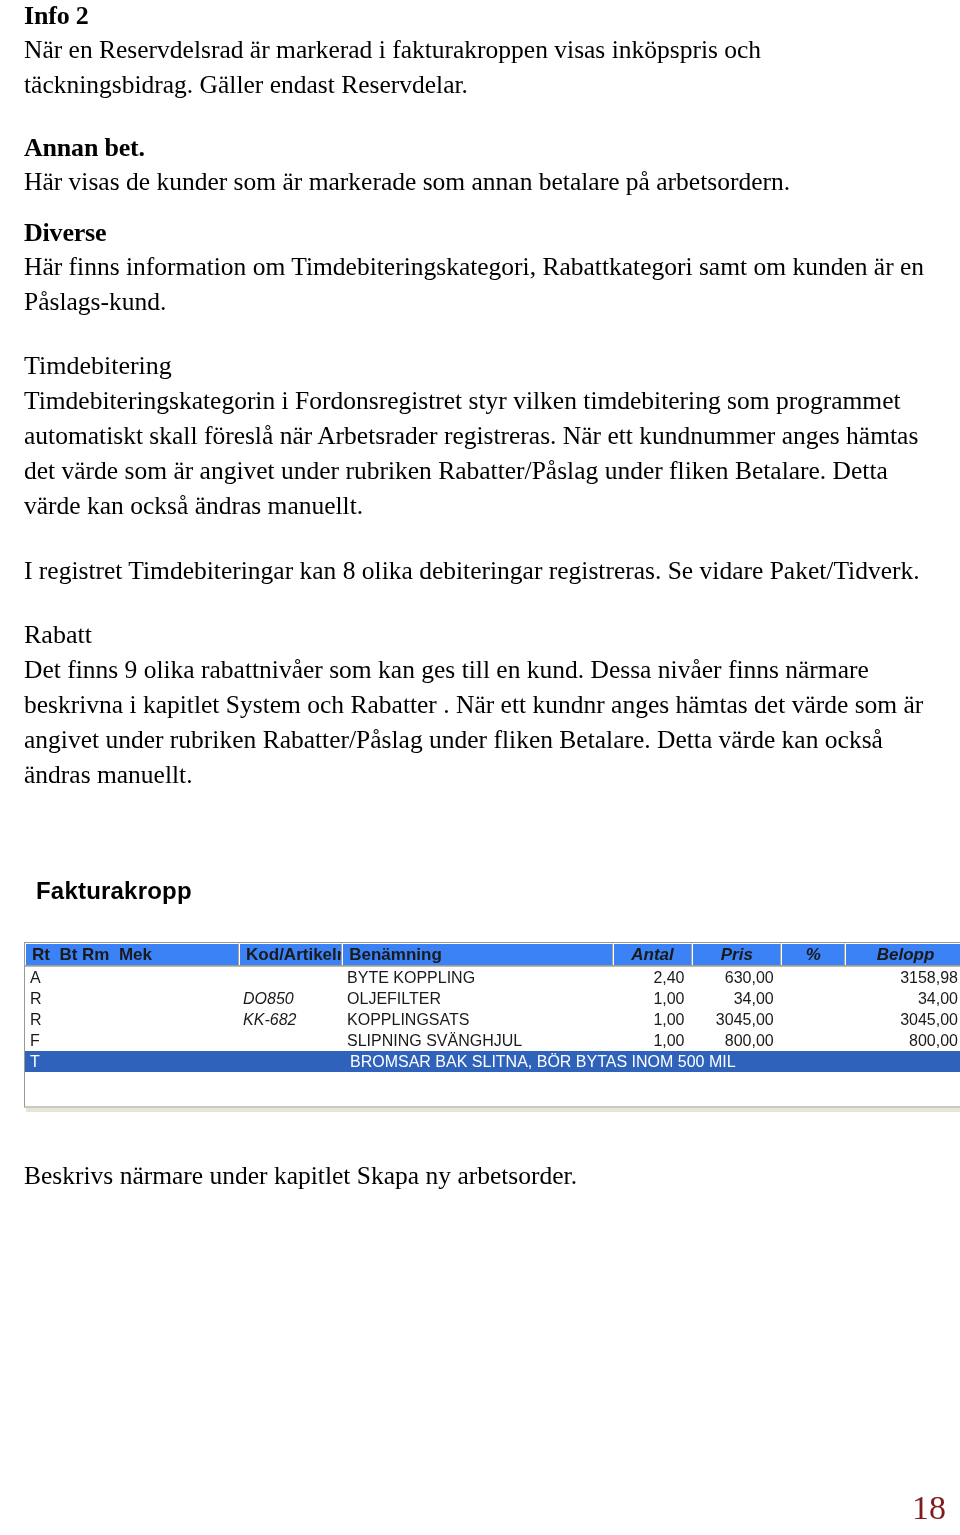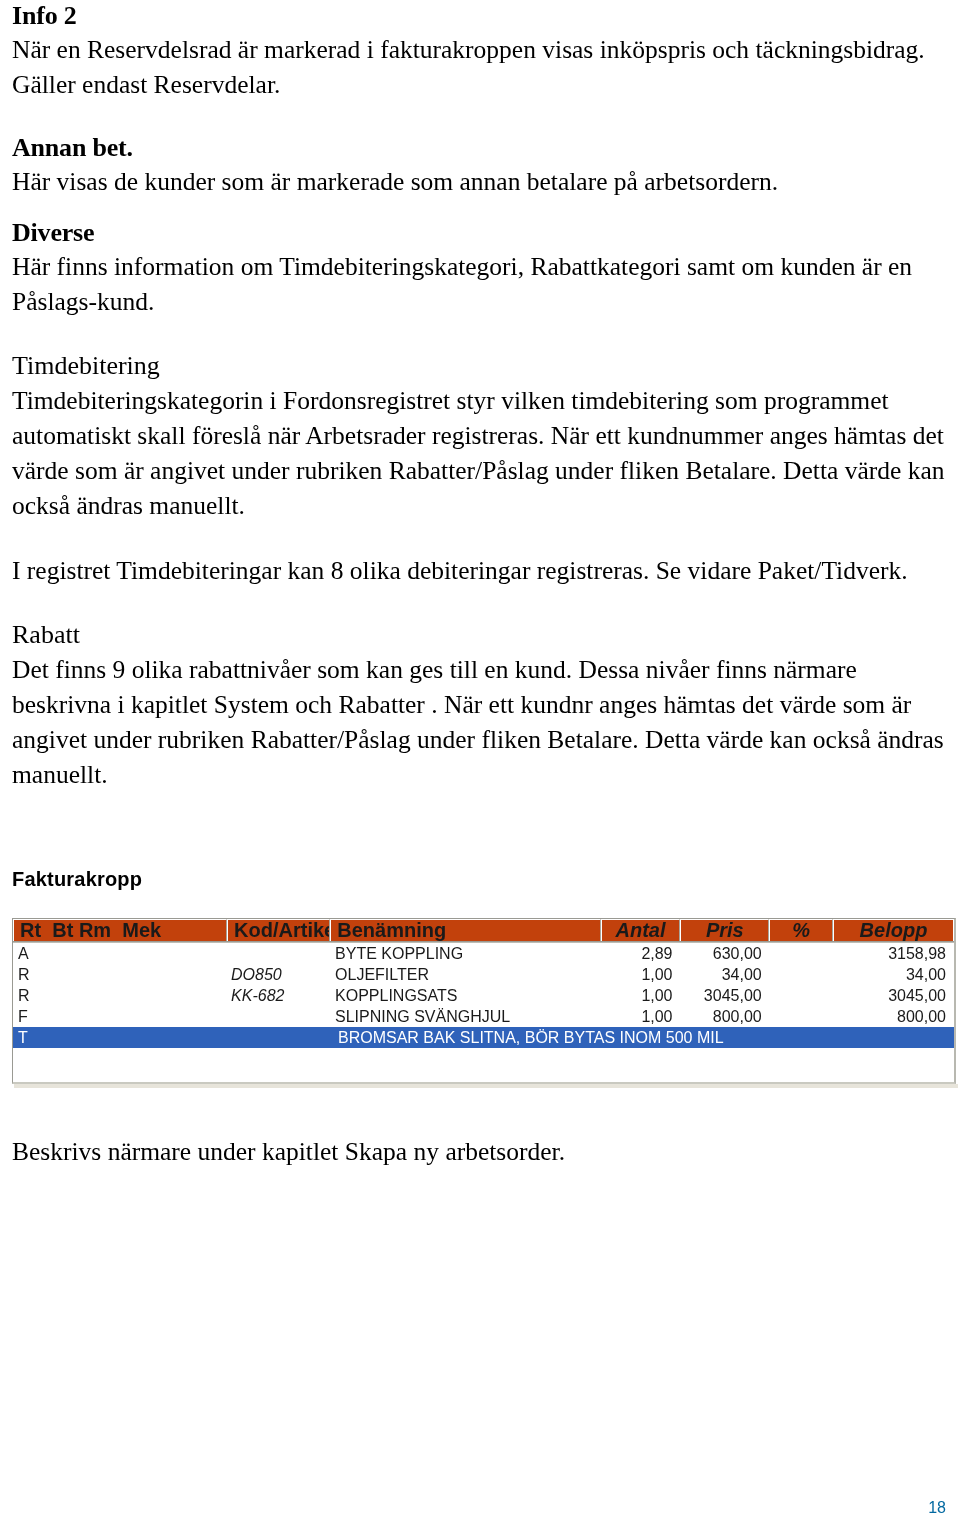--- a/index.html
+++ b/index.html
@@ -14,21 +14,21 @@
     font-family: "Liberation Serif", "DejaVu Serif", serif;
     color: #000000;
     overflow: hidden;
   }
 
   .page {
     position: relative;
     width: 960px;
     height: 1535px;
     box-sizing: border-box;
-    padding: 0 12px;
+    padding: 0 24px;
   }
 
   
   .h-bold {
     font-family: "Liberation Serif", "DejaVu Serif", serif;
     font-weight: bold;
     font-size: 26px;
     line-height: 32px;
     margin: 0;
     letter-spacing: -0.2px;
@@ -52,24 +52,24 @@
     margin: 0;
   }
   .gap-sm { height: 18px; }
   .gap-md { height: 30px; }
   .gap-lg { height: 40px; }
 
   
   .sans-head {
     font-family: "Liberation Sans", "DejaVu Sans", sans-serif;
     font-weight: bold;
-    font-size: 20px;
+    font-size: 24px;
     line-height: 34px;
     letter-spacing: 0.2px;
-    margin: 0;
+    margin: 12px;
   }
 
   
   .grid-wrap {
     position: relative;
     width: 944px;
     margin-left: 0px;
     background: #ffffff;
     border: 1px solid #9a9a93;
     border-right: 2px solid #b8b8b0;
@@ -79,22 +79,22 @@
   }
 
   .grid-head {
     display: flex;
     height: 23px;
     background: #ece8dc;
     box-sizing: border-box;
     border-bottom: 1px solid #9a9a93;
   }
   .hcell {
-    background: #c2410c;
-    font-size: 20px;
+    background: #3b82f6;
+    font-size: 17px;
     line-height: 21px;
     font-weight: bold;
     color: #1a1a1a;
     box-sizing: border-box;
     border-right: 1px solid #ffffff;
     border-left: 1px solid #ffffff;
     border-top: 1px solid #ffffff;
     padding: 0 6px;
     overflow: hidden;
     white-space: nowrap;
@@ -159,24 +159,24 @@
     height: 4px;
     background: #e7e4da;
     margin-left: 2px;
   }
 
   
   .page-num {
     position: absolute;
     right: 14px;
     bottom: 12px;
-    font-family: Liberation Sans, sans-serif;
-    font-size: 16px;
+    font-family: Liberation Serif, serif;
+    font-size: 34px;
     line-height: 30px;
-    color: #0369a1;
+    color: #7f1d1d;
   }
 </style>
 </head>
 <body>
 
 <div class="page">
 
   <div class="sect">
     <div class="h-bold">Info 2</div>
     <div class="para">När en Reservdelsrad är markerad i fakturakroppen visas inköpspris och täckningsbidrag. Gäller endast Reservdelar.</div>
@@ -239,21 +239,21 @@
 
     <div class="grid-body">
 
       <div class="grow">
         <div class="gcell c-rt lead">A</div>
         <div class="gcell c-bt"></div>
         <div class="gcell c-rm"></div>
         <div class="gcell c-mek"></div>
         <div class="gcell c-kod"></div>
         <div class="gcell c-ben">BYTE KOPPLING</div>
-        <div class="gcell c-antal num">2,89</div>
+        <div class="gcell c-antal num">2,40</div>
         <div class="gcell c-pris num">630,00</div>
         <div class="gcell c-pct num"></div>
         <div class="gcell c-bel num">3158,98</div>
       </div>
 
       <div class="grow">
         <div class="gcell c-rt lead">R</div>
         <div class="gcell c-bt"></div>
         <div class="gcell c-rm"></div>
         <div class="gcell c-mek"></div>

